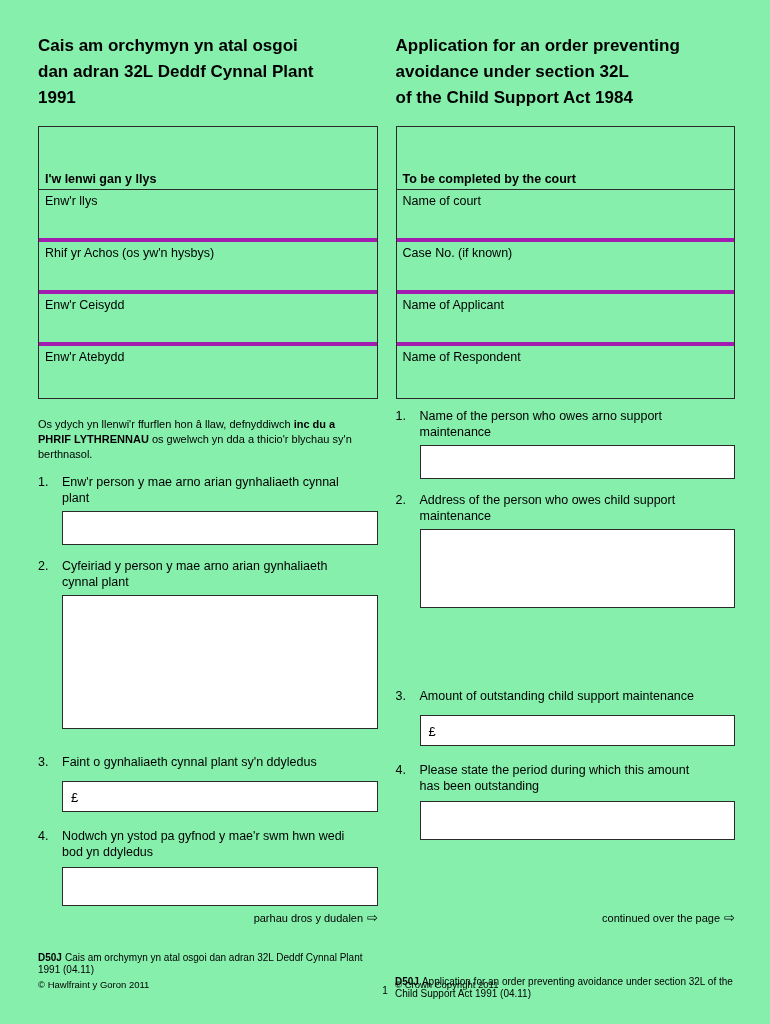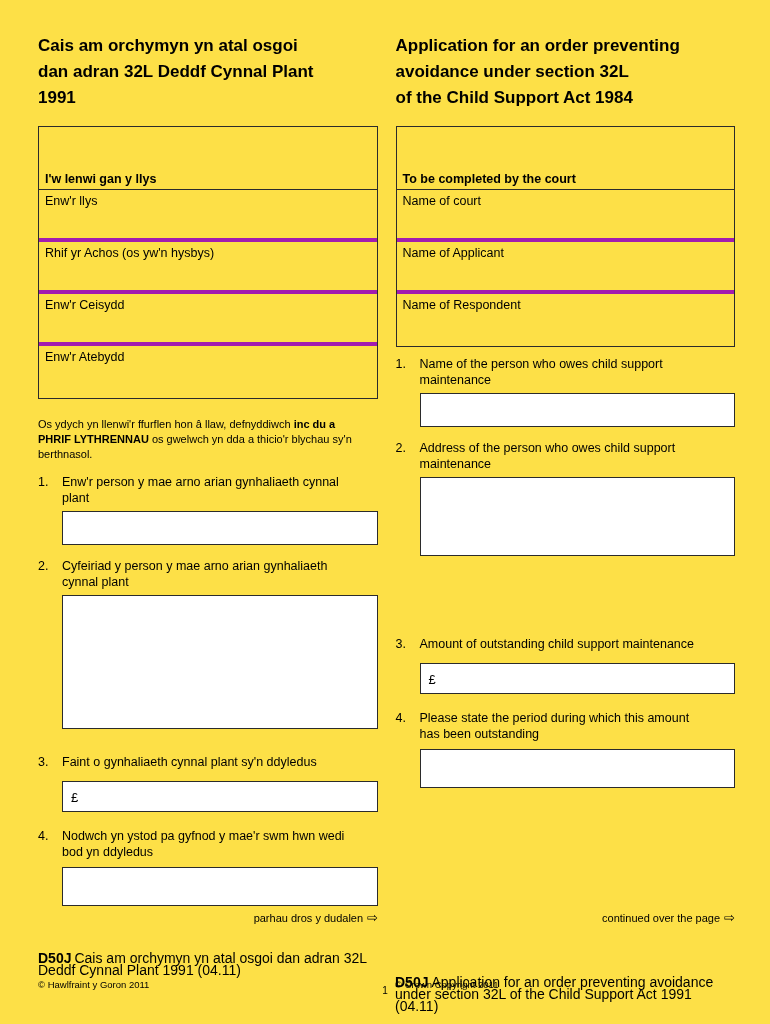--- a/index.html
+++ b/index.html
@@ -3,21 +3,21 @@
 <meta charset="utf-8">
 <style>
   * { box-sizing: border-box; }
   html, body { margin: 0; padding: 0; }
   body {
     width: 770px; height: 1024px;
     background: #ffffff;
     font-family: "Liberation Sans", sans-serif;
     color: #000;
   }
-  .page { position: relative; width: 770px; height: 1024px; background: #fde047; overflow: hidden; padding-left: 16px; }
+  .page { position: relative; width: 770px; height: 1024px; background: #86efac; overflow: hidden; padding-left: 16px; }
 
   .cols { position: absolute; top: 33px; left: 38px; width: 697px; display: flex; gap: 18px; }
   .col { width: 340px; }
 
   .title { margin: 0; font-size: 17px; font-weight: bold; line-height: 26px; }
   .title-line { display: block; }
 
   .court-table { margin-top: 15px; border: 1px solid #2b2b2b; }
   .ct-header { font-size: 12.5px; font-weight: bold; padding: 3px 6px; height: 21px; border-bottom: 1px solid #2b2b2b; margin-top: 42px; }
   .ct-row { height: 52px; padding: 4px 6px; font-size: 12.5px; border-bottom: 4px solid #a21caf; }
@@ -43,21 +43,21 @@
   .col-english .q2 .q-box { height: 79px; }
   .q3 .q-box { margin-top: 10px; height: 31px; padding: 6px 8px; }
   .q4 .q-box { margin-top: 7px; height: 39px; }
   .currency { font-size: 13px; }
 
   .continued { position: absolute; top: 910px; width: 340px; text-align: right; font-size: 11px; }
   .continued-left { left: 38px; }
   .continued-right { left: 395px; }
   .arrow { margin-left: 4px; font-size: 13px; }
 
-  .footer-text { position: absolute; top: 952px; width: 340px; font-size: 14px; line-height: 12px; }
+  .footer-text { position: absolute; top: 952px; width: 340px; font-size: 10px; line-height: 12px; }
   .footer-left { left: 38px; }
   .footer-right { left: 395px; margin-top: 24px; }
   .footer-code { margin-right: 3px; }
 
   .copyright { position: absolute; top: 979px; width: 340px; text-align: left; font-size: 9.5px; }
   .copyright-left { left: 38px; }
   .copyright-right { left: 395px; }
 
   .page-number { position: absolute; top: 985px; left: 0; width: 770px; text-align: center; font-size: 10px; }
 </style>
@@ -135,32 +135,35 @@
         <span class="title-line">avoidance under section 32L</span>
         <span class="title-line">of the Child Support Act 1984</span>
       </h1>
 
       <div class="court-table">
         <div class="ct-header">To be completed by the court</div>
         <div class="ct-row">
           <span class="ct-label">Name of court</span>
         </div>
         <div class="ct-row">
+          <span class="ct-label">Case No. (if known)</span>
+        </div>
+        <div class="ct-row">
           <span class="ct-label">Name of Applicant</span>
         </div>
         <div class="ct-row">
           <span class="ct-label">Name of Respondent</span>
         </div>
       </div>
 
 
       <div class="question q1">
         <div class="q-head">
           <span class="q-num">1.</span>
-          <span class="q-text">Name of the person who owes child support maintenance</span>
+          <span class="q-text">Name of the person who owes arno support maintenance</span>
         </div>
         <div class="q-box"></div>
       </div>
 
       <div class="question q2">
         <div class="q-head">
           <span class="q-num">2.</span>
           <span class="q-text">Address of the person who owes child support maintenance</span>
         </div>
         <div class="q-box"></div>

